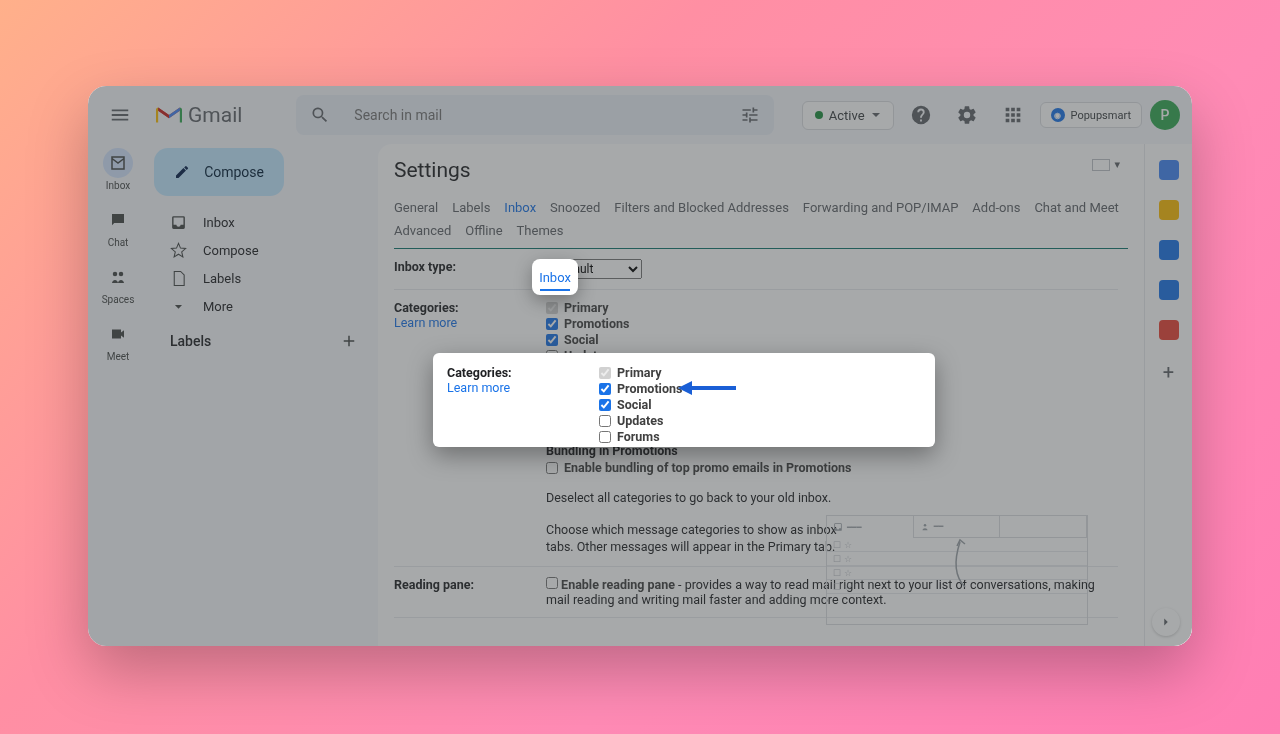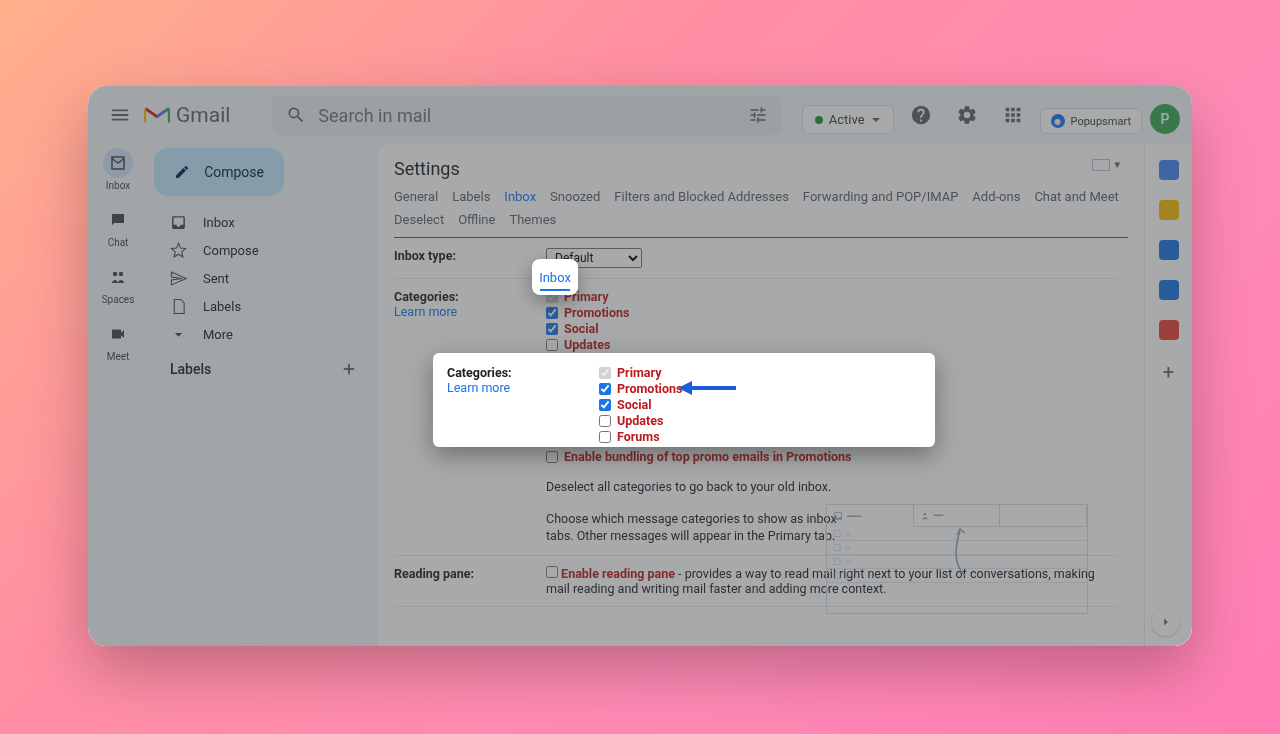--- a/index.html
+++ b/index.html
@@ -1,28 +1,28 @@
 <!DOCTYPE html>
 <html><head>
 <meta charset="utf-8">
 <style>
 * { margin: 0; padding: 0; box-sizing: border-box; font-family: 'Google Sans', Roboto, Arial, sans-serif; }
 body { width: 1280px; height: 734px; background: linear-gradient(135deg, #ffb08a 0%, #ff8fa3 35%, #ff8bb5 65%, #ff7eb3 100%); overflow: hidden; position: relative; }
 .app-window { position: absolute; top: 86px; left: 88px; width: 1104px; height: 560px; background: #f6f8fc; border-radius: 18px; box-shadow: 0 25px 60px rgba(0,0,0,0.25); overflow: hidden; }
-.header { display: flex; align-items: center; height: 58px; padding: 0 12px; }
+.header { display: flex; align-items: center; height: 58px; padding: 0 12px; gap: 12px; }
 .menu-icon { width: 40px; height: 40px; border-radius: 50%; display: flex; align-items: center; justify-content: center; cursor: pointer; }
 .menu-icon svg { width: 22px; height: 22px; }
 .logo { display: flex; align-items: center; gap: 6px; margin-left: 4px; }
 .logo-icon { width: 26px; height: 20px; }
 .logo-text { font-size: 21px; color: #5f6368; }
 .search-bar { flex: 1; max-width: 510px; height: 40px; background: #e9eef6; border-radius: 8px; display: flex; align-items: center; padding: 0 14px; margin-left: 42px; gap: 12px; }
 .search-bar svg { width: 20px; height: 20px; fill: #5f6368; }
-.search-input { flex: 1; border: none; background: transparent; font-size: 18px; color: #0c4a6e; outline: none; }
+.search-input { flex: 1; border: none; background: transparent; font-size: 14px; color: #0c4a6e; outline: none; margin-left: 12px; }
 .tune-icon { width: 20px; height: 20px; fill: #5f6368; cursor: pointer; }
-.header-right { display: flex; align-items: flex-end; gap: 8px; margin-left: auto; padding-left: 16px; }
+.header-right { display: flex; align-items: center; gap: 8px; margin-left: auto; padding-left: 16px; }
 .status-chip { display: flex; align-items: center; gap: 6px; background: #fff; padding: 6px 12px; border-radius: 6px; font-size: 13px; color: #3c4043; border: 1px solid #dadce0; }
 .green-dot { width: 8px; height: 8px; background: #1e8e3e; border-radius: 50%; }
 .icon-btn { width: 38px; height: 38px; border-radius: 50%; display: flex; align-items: center; justify-content: center; cursor: pointer; }
 .icon-btn svg { width: 22px; height: 22px; fill: #5f6368; }
 .brand-chip { display: flex; align-items: center; gap: 6px; background: #fff; padding: 5px 10px; border-radius: 6px; font-size: 11px; color: #3c4043; border: 1px solid #dadce0; }
 .brand-dot { width: 14px; height: 14px; background: #1a73e8; border-radius: 50%; display: flex; align-items: center; justify-content: center; color: #fff; font-size: 8px; font-weight: bold; }
 .avatar { width: 30px; height: 30px; background: #34a853; border-radius: 50%; display: flex; align-items: center; justify-content: center; color: #fff; font-size: 14px; font-weight: 500; }
 .body-main { display: flex; height: calc(100% - 58px); }
 .rail { width: 60px; display: flex; flex-direction: column; align-items: center; padding-top: 4px; gap: 14px; }
 .rail-item { display: flex; flex-direction: column; align-items: center; gap: 2px; cursor: pointer; }
@@ -32,35 +32,35 @@
 .rail-item span { font-size: 10px; color: #444746; }
 .nav-col { width: 230px; padding: 4px 10px 0 0; }
 .compose-btn { display: flex; align-items: center; gap: 14px; background: #c2e7ff; padding: 14px 20px; border-radius: 14px; font-size: 14px; color: #001d35; margin: 0 0 12px 6px; width: 130px; cursor: pointer; }
 .compose-btn svg { width: 20px; height: 20px; }
 .nav-list { list-style: none; }
 .nav-item { display: flex; align-items: center; gap: 16px; padding: 4px 0 4px 22px; font-size: 13px; color: #202124; border-radius: 0 14px 14px 0; cursor: pointer; height: 28px; }
 .nav-item svg { width: 17px; height: 17px; fill: #444746; }
 .labels-row { display: flex; align-items: center; justify-content: space-between; padding: 12px 10px 6px 22px; font-size: 14px; font-weight: 500; color: #202124; }
 .labels-row svg { width: 18px; height: 18px; fill: #444746; cursor: pointer; }
 .content { flex: 1; background: #fff; border-radius: 14px 0 0 0; padding: 14px 16px 0 16px; overflow: hidden; position: relative; }
-.content h1 { font-size: 18px; color: #202124; font-weight: 400; margin-bottom: 8px; }
+.content h1 { font-size: 21px; color: #202124; font-weight: 400; margin-bottom: 16px; }
 .lang-dd { position: absolute; top: 14px; right: 24px; display: flex; align-items: center; gap: 4px; font-size: 11px; color: #5f6368; }
 .lang-box { width: 18px; height: 12px; border: 1px solid #bdc1c6; }
 .tabs { display: flex; flex-wrap: wrap; gap: 4px 14px; font-size: 13px; color: #5f6368; margin-bottom: 8px; }
 .tabs span { cursor: pointer; padding: 2px 0; }
 .tabs span.active { color: #1a73e8; }
 .settings-body { border-top: 1px solid #0f766e; font-size: 12.5px; color: #202124; overflow-y: auto; height: 380px; padding-right: 10px; }
 .row { display: flex; padding: 10px 0; border-bottom: 1px solid #e8eaed; }
 .row-label { width: 152px; font-weight: bold; color: #202124; }
 .row-label a { font-weight: normal; color: #1a73e8; text-decoration: none; }
 .row-val { flex: 1; }
 select.inbox-type { font-size: 12px; padding: 1px 4px; width: 96px; }
 .check-item { display: flex; align-items: center; gap: 6px; margin-bottom: 1px; }
 .check-item input { width: 12px; height: 12px; accent-color: #1a73e8; }
-.check-item label { font-weight: bold; color: #b91c1c; font-size: 12.5px; }
+.check-item label { font-weight: bold; color: #404040; font-size: 12.5px; }
 .sub-heading { font-weight: bold; margin-top: 16px; margin-bottom: 2px; }
 .help-text { color: #202124; font-size: 12.5px; margin-top: 14px; max-width: 320px; line-height: 1.4; }
 .illus { position: absolute; right: 30px; top: 225px; width: 262px; height: 110px; border: 1px solid #dadce0; }
 .illus-tabs { display: flex; height: 22px; }
 .illus-tab { flex: 1; border-right: 1px solid #dadce0; border-bottom: 1px solid #dadce0; display: flex; align-items: center; gap: 4px; padding: 0 6px; font-size: 8px; color: #9aa0a6; }
 .illus-tab:first-child { border-bottom: none; }
 .illus-row { height: 14px; border-bottom: 1px solid #e8eaed; display: flex; align-items: center; gap: 3px; padding: 0 6px; }
 .illus-row span { font-size: 9px; color: #bdc1c6; }
 .arrow-curve { position: absolute; top: 16px; left: 118px; width: 30px; height: 60px; }
 .side-panel { width: 48px; display: flex; flex-direction: column; align-items: center; gap: 20px; padding-top: 16px; border-left: 1px solid #e8eaed; background: #fff; }
@@ -196,26 +196,20 @@
             <span>Inbox</span>
           </li>
         <li class="nav-item">
             <svg viewBox="0 0 24 24">
               <path d="M12 17.27L18.18 21l-1.64-7.03L22 9.24l-7.19-.61L12 2 9.19 8.63 2 9.24l5.46 4.73L5.82 21z" fill="none" stroke="#444746" stroke-width="1.5"></path>
             </svg>
             <span>Compose</span>
           </li>
         <li class="nav-item">
             <svg viewBox="0 0 24 24">
-              <path d="M2 21l21-9L2 3v7l15 2-15 2z" fill="none" stroke="#444746" stroke-width="1.5"></path>
-            </svg>
-            <span>Sent</span>
-          </li>
-        <li class="nav-item">
-            <svg viewBox="0 0 24 24">
               <path d="M6 2h9l5 5v15H6z" fill="none" stroke="#444746" stroke-width="1.5"></path>
             </svg>
             <span>Labels</span>
           </li>
         <li class="nav-item">
             <svg viewBox="0 0 24 24">
               <path d="M7 10l5 5 5-5z"></path>
             </svg>
             <span>More</span>
           </li>
@@ -236,21 +230,21 @@
         </div>
       <div class="tabs" id="tabs-container">
           <span>General</span>
           <span>Labels</span>
           <span class="active">Inbox</span>
           <span>Snoozed</span>
           <span>Filters and Blocked Addresses</span>
           <span>Forwarding and POP/IMAP</span>
           <span>Add-ons</span>
           <span>Chat and Meet</span>
-          <span>Deselect</span>
+          <span>Advanced</span>
           <span>Offline</span>
           <span>Themes</span>
         </div>
       <div class="settings-body">
         <div class="row">
           <div class="row-label">Inbox type:</div>
           <div class="row-val"><select class="inbox-type"><option>Default</option></select></div>
         </div>
         <div class="row" style="position:relative">
           <div class="row-label">

